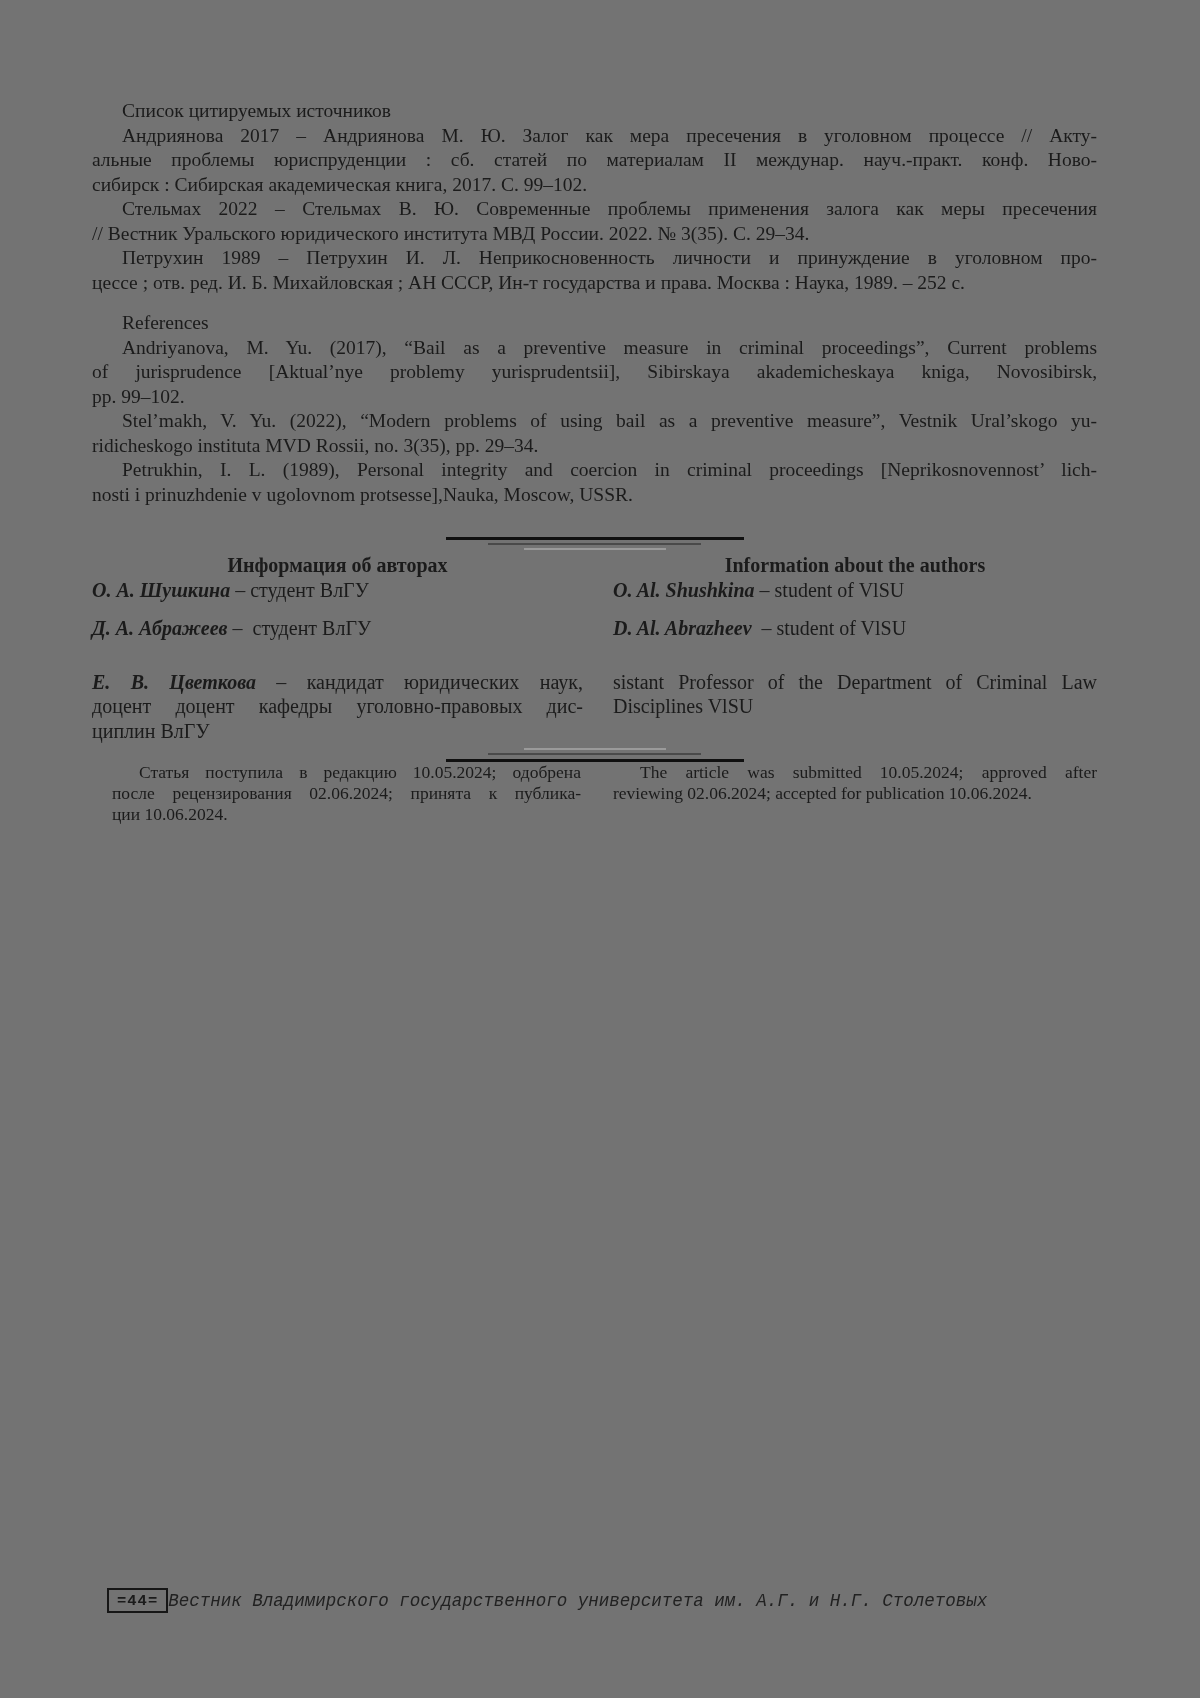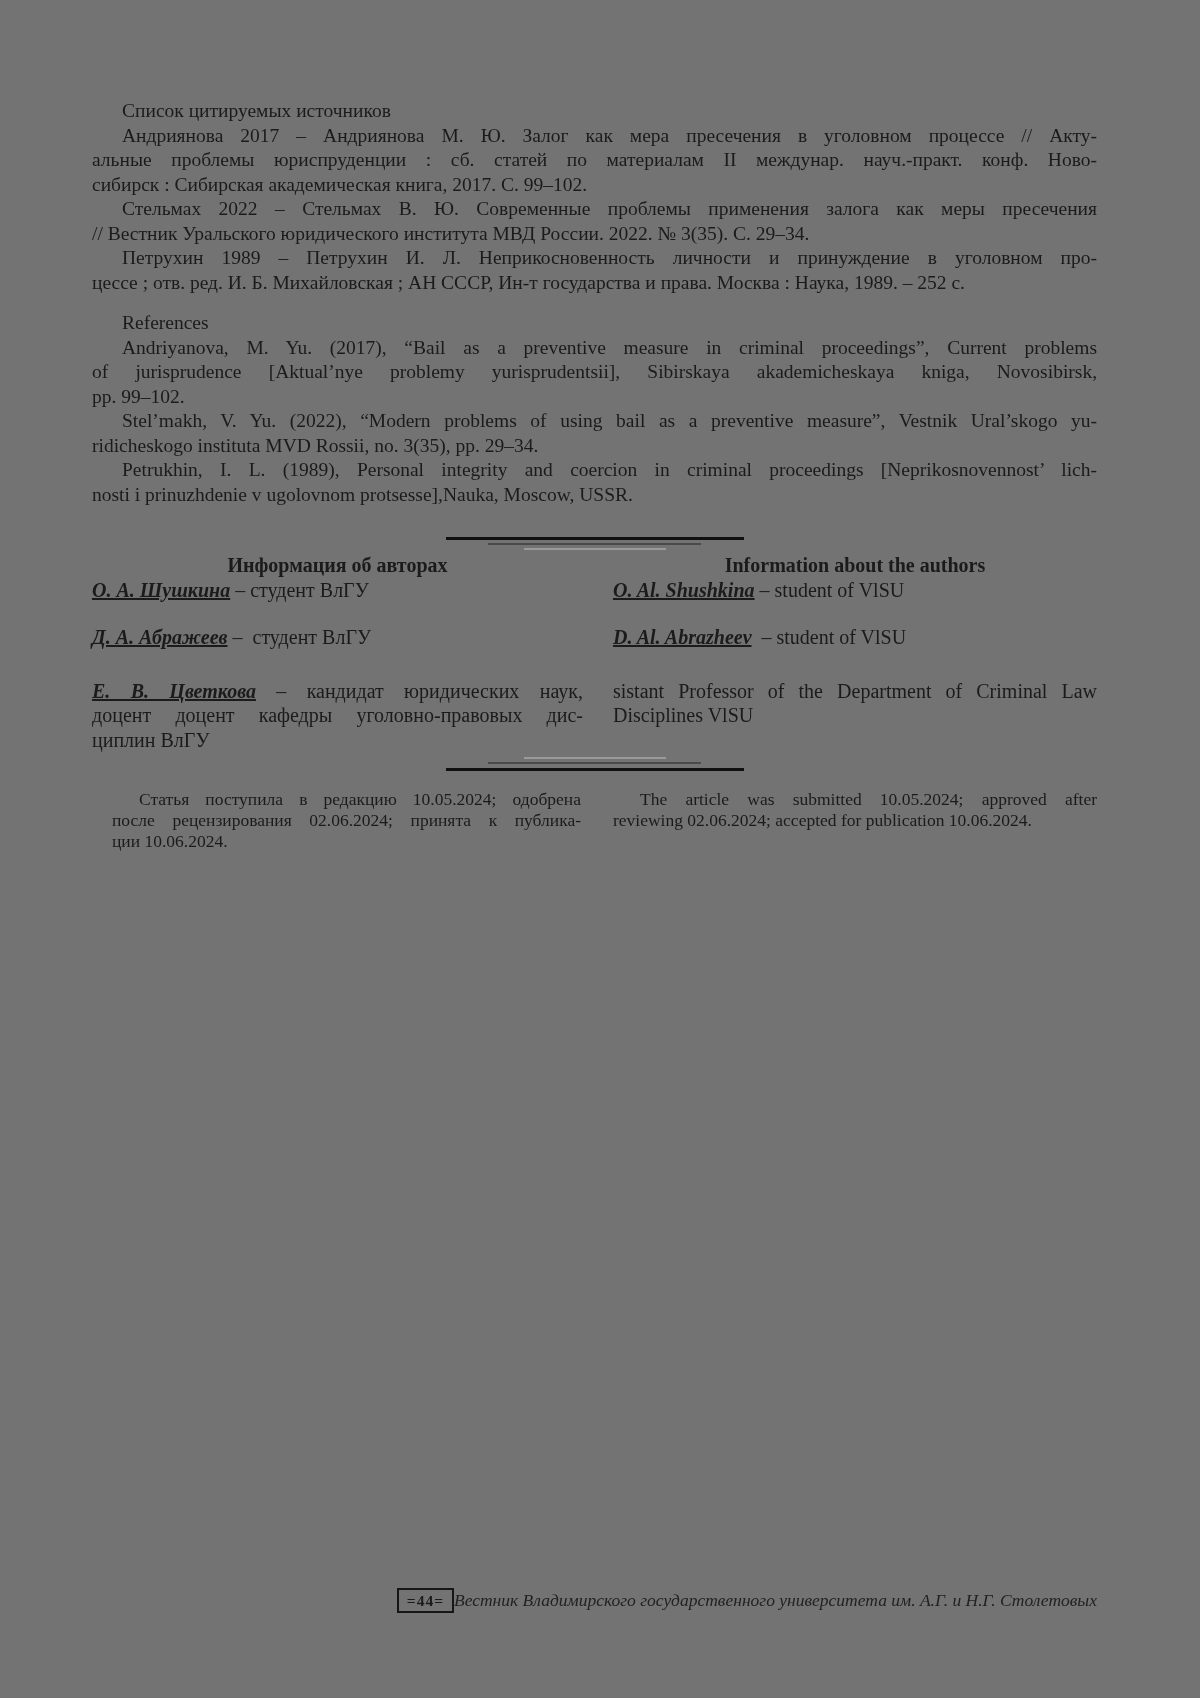--- a/index.html
+++ b/index.html
@@ -28,36 +28,36 @@
   .sep-bottom .l3{margin-top:0;}
   .sep-bottom .l2{margin-top:3px;}
   .sep-bottom .l1{margin-top:4px;}
 
   
   .authors{display:flex;margin-top:3px;}
   .col-ru{width:491px;margin-right:30px;}
   .col-en{width:484px;}
   .authors .ln{font-size:20px;line-height:24.5px;}
   .authors .heading{font-weight:bold;text-align:center;}
-  .entry-1{margin-top:23px;}
+  .entry-1{margin-top:14px;}
   .entry-2{margin-top:29px;}
-  .aname{font-weight:bold;font-style:italic;white-space:pre-wrap;text-decoration:underline;}
+  .aname{font-weight:bold;font-style:italic;white-space:pre-wrap;}
   .arest{white-space:pre-wrap;}
 
   
-  .submission{display:flex;justify-content:space-between;margin-top:18px;}
+  .submission{display:flex;justify-content:space-between;}
   .sub-left{width:469px;padding-left:20px;}
   .sub-right{width:484px;}
   .submission .ln{font-size:17.5px;line-height:21px;}
   .ind2{text-indent:27px;}
 
   
   .footer{
     position:absolute;left:107px;right:103px;top:1587px;height:27px;
-    display:flex;justify-content:flex-end;align-items:center;
+    display:flex;justify-content:flex-start;align-items:center;font-family:Liberation Mono, monospace;
   }
   .pagebox{
     border:2px solid #161616;
     height:21px;display:flex;align-items:center;justify-content:center;
     padding:0 8px;
     font-weight:bold;font-size:15.5px;letter-spacing:1px;
   }
   .journal{font-style:italic;font-size:17.5px;color:#222;}
 </style>
 </head>

